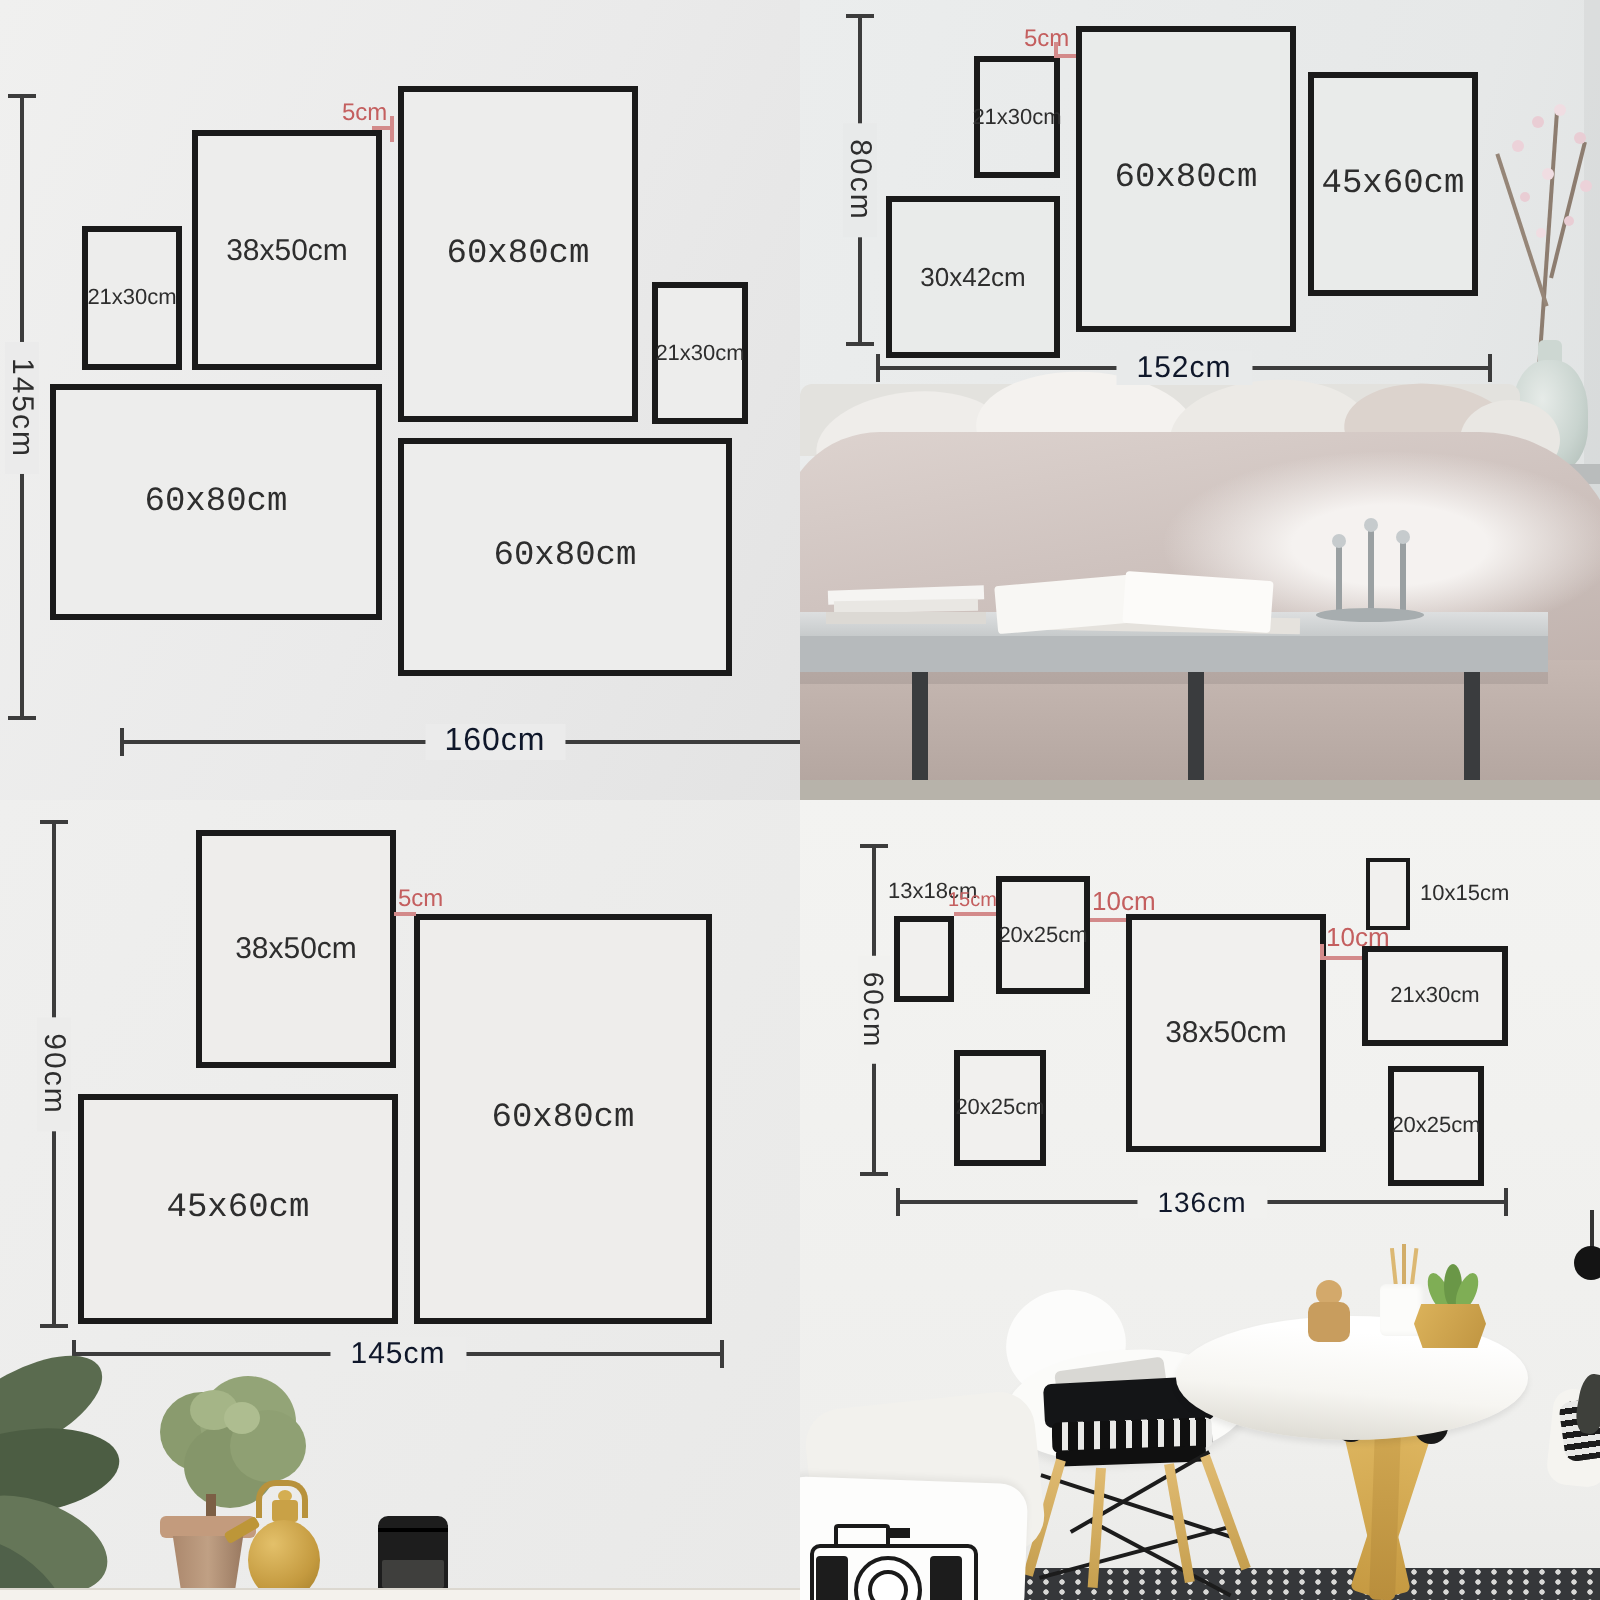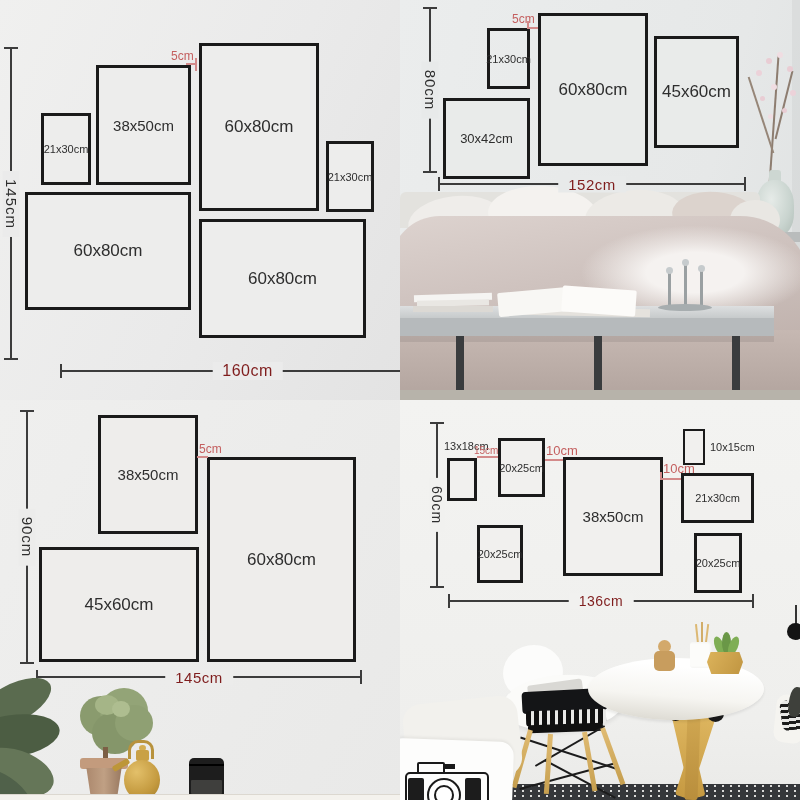--- a/index.html
+++ b/index.html
@@ -2,33 +2,33 @@
 <html><head>
 <meta charset="utf-8">
 <style>
   html,body{margin:0;padding:0;background:#fff;}
   #stage{position:relative;width:800px;height:800px;overflow:hidden;background:#e9e9e9;font-family:"Liberation Sans",sans-serif;}
   .q{position:absolute;width:400px;height:400px;overflow:hidden;}
   .abs{position:absolute;}
   
   .fr{position:absolute;box-sizing:border-box;border:3px solid #1a1a1a;background:var(--fill);display:flex;align-items:center;justify-content:center;color:#2e2e2e;text-align:center;}
   .fr.thin{border-width:2px;}
-  .fs-xl{font-size:17px;} .fs-l{font-size:15px;} .fs-m{font-size:13px;} .fs-s{font-size:11px;}
+  .fs-xl{font-size:17px;font-family:Liberation Mono, monospace;} .fs-l{font-size:15px;} .fs-m{font-size:13px;} .fs-s{font-size:11px;}
   
   .vdim{position:absolute;width:14px;}
   .hdim{position:absolute;height:14px;}
   .vdim span,.hdim span{position:absolute;background:#3c3c3c;}
   .vdim .ln{left:6px;top:0;bottom:0;width:2px;}
   .vdim .t1{top:0;left:0;width:14px;height:2px;}
   .vdim .t2{bottom:0;left:0;width:14px;height:2px;}
   .hdim .ln{top:6px;left:0;right:0;height:2px;}
   .hdim .t1{left:0;top:0;width:2px;height:14px;}
   .hdim .t2{right:0;top:0;width:2px;height:14px;}
   .vdim .lb{position:absolute;left:50%;top:50%;transform:translate(-50%,-50%);writing-mode:vertical-rl;background:var(--wall);padding:8px 0;font-size:15px;color:#2e2e2e;letter-spacing:1px;}
-  .hdim .lb{position:absolute;left:50%;top:50%;transform:translate(-50%,-50%);background:var(--wall);padding:0 10px;font-size:15px;color:#7f1d1d;letter-spacing:.5px;white-space:nowrap;}
+  .hdim .lb{position:absolute;left:50%;top:50%;transform:translate(-50%,-50%);background:var(--wall);padding:0 10px;font-size:15px;color:#0f172a;letter-spacing:.5px;white-space:nowrap;}
   .hdim .lb,.vdim .lb{background:var(--wall);}
   
   .rt{position:absolute;color:#c45f5f;font-size:12px;white-space:nowrap;}
   .rl{position:absolute;background:#d38a8a;}
   .outlab{position:absolute;color:#2e2e2e;font-size:11px;white-space:nowrap;}
   
   #q-tl{left:0;top:0;--wall:#ebebeb;--fill:#ededec;background:linear-gradient(115deg,#f0f0ef 0%,#eaeaea 55%,#e3e3e3 100%);}
   #q-tr{left:400px;top:0;--wall:#e8eaea;--fill:#e9ebea;background:linear-gradient(105deg,#ebeded,#e6e8e8 70%,#dfe2e2);}
   #q-bl{left:0;top:400px;--wall:#ececeb;--fill:#eeedeb;background:linear-gradient(120deg,#efefee,#e9e9e8);}
   #q-br{left:400px;top:400px;--wall:#f1f1ef;--fill:#f1f0ee;background:linear-gradient(180deg,#f3f3f1 0%,#efefed 80%,#eaeae8 100%);}

